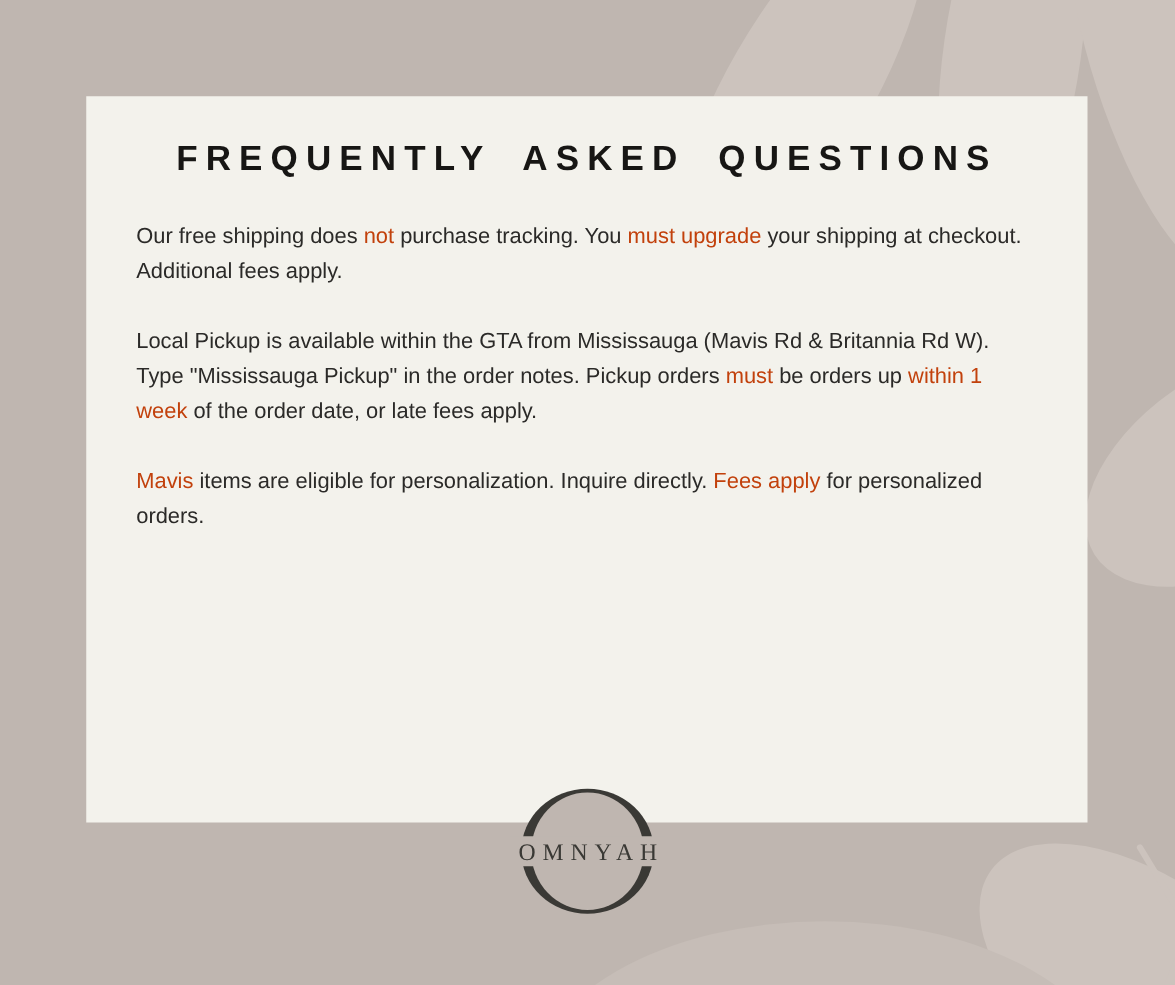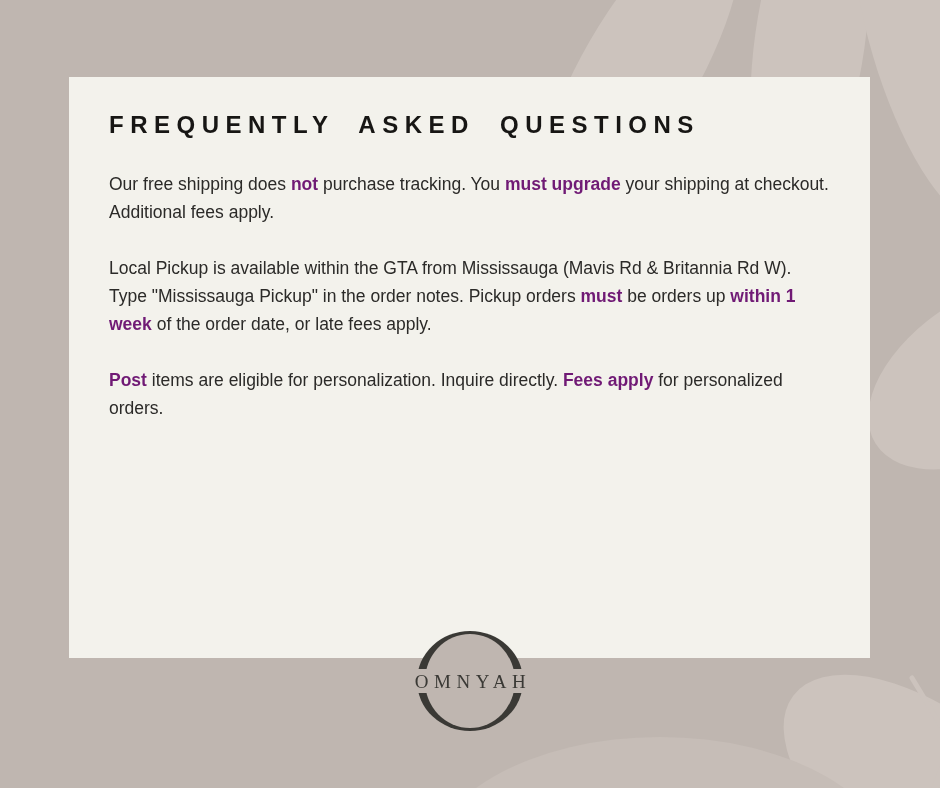--- a/index.html
+++ b/index.html
@@ -24,38 +24,39 @@
     left: 69px;
     top: 77px;
     width: 801px;
     height: 581px;
     background: #f3f2ec;
     box-sizing: border-box;
     padding: 34px 40px 0 40px;
   }
   .card-title {
     margin: 0 0 31px 0;
-    font-size: 24px;
+    text-align: center;
+    font-size: 28px;
     font-weight: 700;
     letter-spacing: 6.5px;
     word-spacing: 12px;
     color: #171614;
     text-transform: uppercase;
     white-space: nowrap;
   }
   .faq-body p {
     margin: 0 0 28px 0;
     font-size: 17.5px;
     line-height: 28px;
     color: #2b2a28;
     font-weight: 400;
   }
   .faq-body strong {
-    font-weight: 700;
-    color: #701a75;
+    font-weight: 400;
+    color: #c2410c;
   }
   .logo {
     position: absolute;
     left: 408px;
     top: 626px;
     width: 124px;
     height: 112px;
   }
   .logo svg {
     display: block;
@@ -93,21 +94,21 @@
       <path d="M 962 718 L 1002 648" stroke-width="5"></path>
       <path d="M 952 744 L 912 678" stroke-width="5"></path>
     </g>
   </svg>
 
   <div class="card">
     <h1 class="card-title">FREQUENTLY ASKED QUESTIONS</h1>
     <div class="faq-body">
         <p><span>Our free shipping does </span><strong>not</strong><span> purchase tracking. You </span><strong>must upgrade</strong><span> your shipping at checkout. Additional fees apply.</span></p>
         <p><span>Local Pickup is available within the GTA from Mississauga (Mavis Rd &amp; Britannia Rd W). Type "Mississauga Pickup" in the order notes. Pickup orders </span><strong>must</strong><span> be orders up </span><strong>within 1 week</strong><span> of the order date, or late fees apply.</span></p>
-        <p><strong>Post</strong><span> items are eligible for personalization. Inquire directly. </span><strong>Fees apply</strong><span> for personalized orders.</span></p>
+        <p><strong>Mavis</strong><span> items are eligible for personalization. Inquire directly. </span><strong>Fees apply</strong><span> for personalized orders.</span></p>
       </div>
   </div>
 
   <div class="logo">
     <svg viewBox="0 0 124 112">
 
       <ellipse cx="62" cy="55" rx="53" ry="50" fill="#3a3935"></ellipse>
       <ellipse cx="62" cy="55" rx="45" ry="47" fill="#bfb6b0"></ellipse>
 
       <rect x="0" y="43" width="124" height="24" fill="#bfb6b0"></rect>

